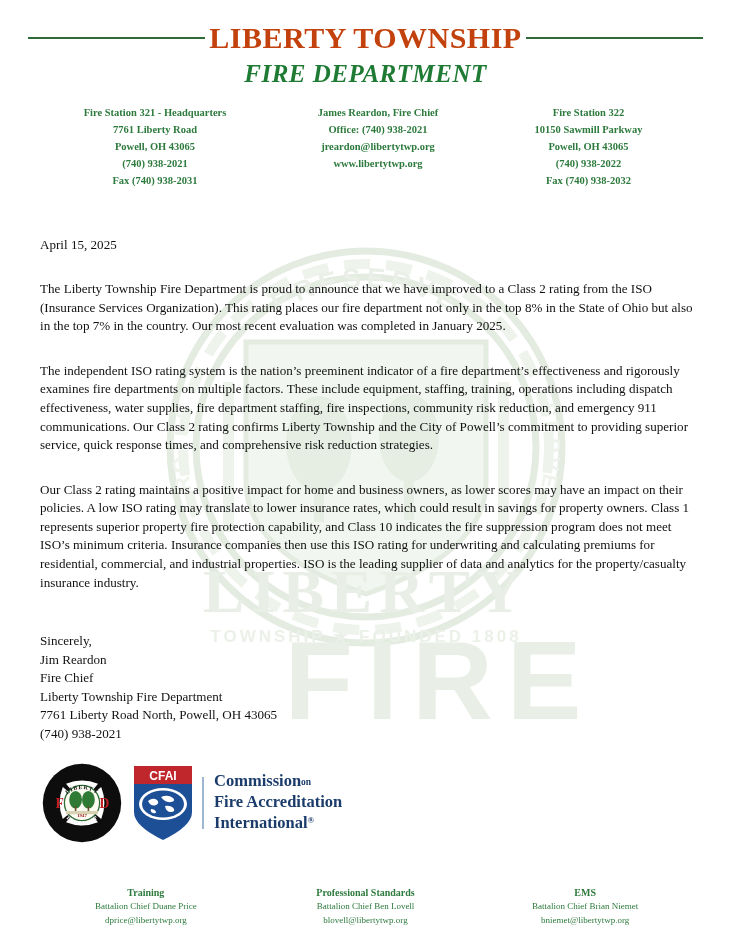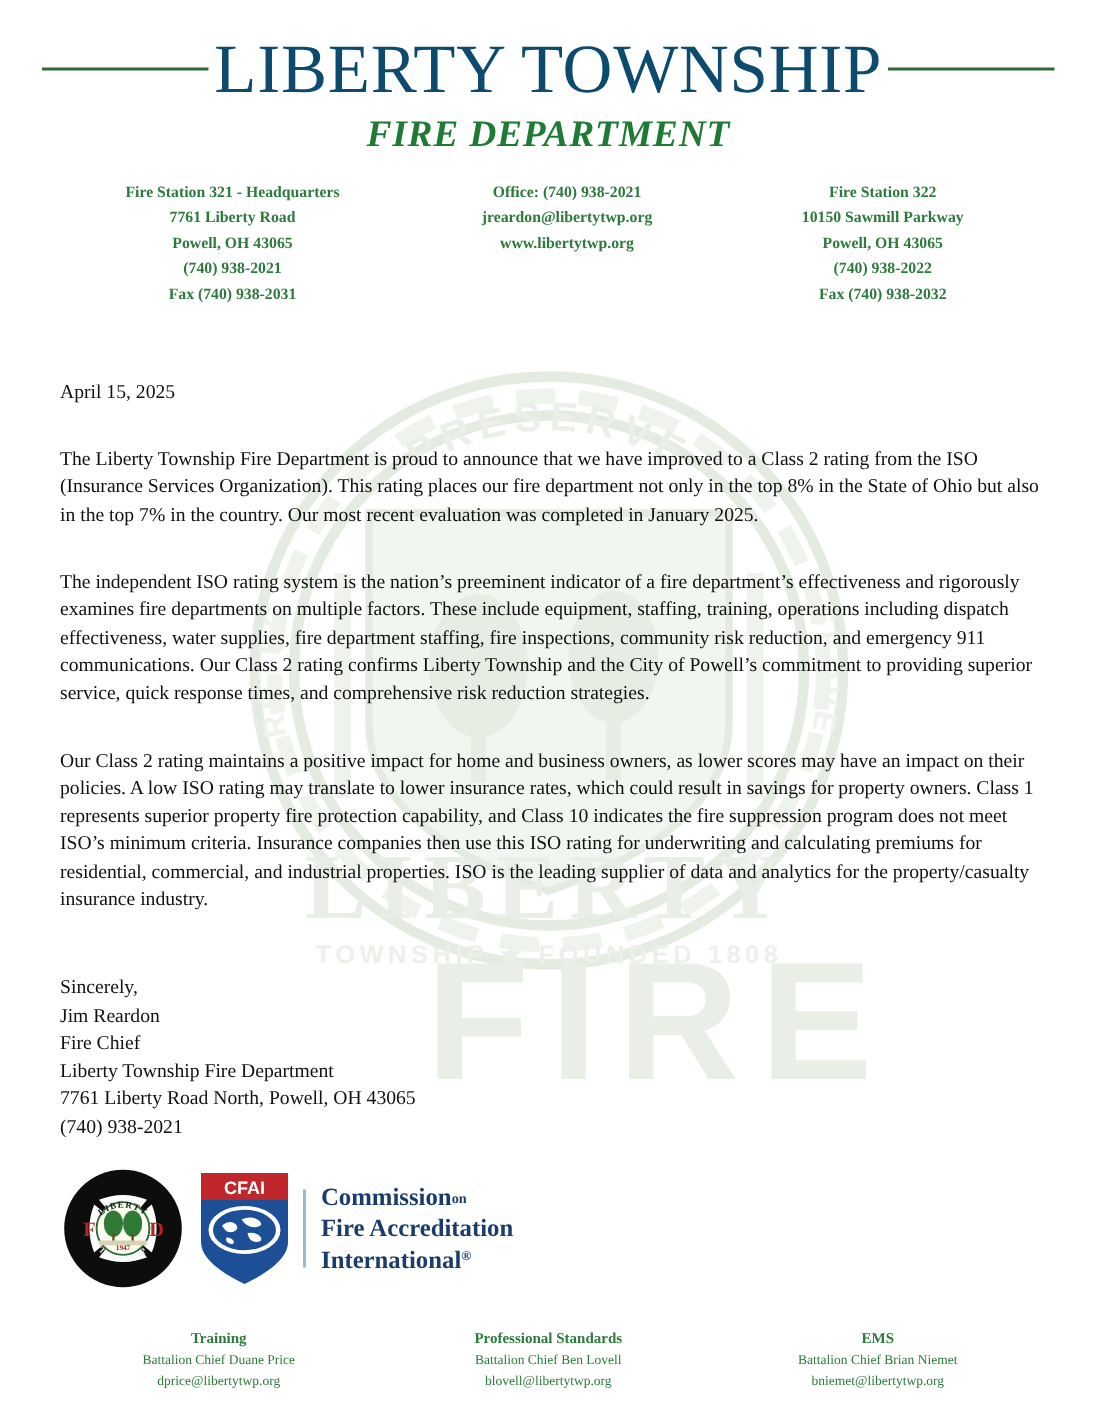--- a/index.html
+++ b/index.html
@@ -64,24 +64,24 @@
     padding: 0 28px;
   }
   .title-rule {
     flex: 1 1 auto;
     height: 2px;
     background: #2e6b36;
     min-width: 20px;
   }
   .org-title {
     font-family: "Liberation Serif", "DejaVu Serif", serif;
-    font-weight: normal;
-    font-size: 46px;
+    font-weight: bold;
+    font-size: 30px;
     letter-spacing: 0.5px;
-    color: #0c4a6e;
+    color: #c2410c;
     padding: 0 4px;
     white-space: nowrap;
     line-height: 1.05;
   }
   .dept-title {
     text-align: center;
     font-family: "Liberation Serif", "DejaVu Serif", serif;
     font-weight: bold;
     font-size: 25px;
     color: #1f7a34;
@@ -249,20 +249,21 @@
 
   <div id="contacts">
     <div class="col left">
       <div class="line">Fire Station 321 - Headquarters</div>
       <div class="line">7761 Liberty Road</div>
       <div class="line">Powell, OH  43065</div>
       <div class="line">(740) 938-2021</div>
       <div class="line">Fax (740) 938-2031</div>
     </div>
     <div class="col mid">
+      <div class="line">James Reardon, Fire Chief</div>
       <div class="line">Office: (740) 938-2021</div>
       <div class="line">jreardon@libertytwp.org</div>
       <div class="line">www.libertytwp.org</div>
     </div>
     <div class="col right">
       <div class="line">Fire Station 322</div>
       <div class="line">10150 Sawmill Parkway</div>
       <div class="line">Powell, OH  43065</div>
       <div class="line">(740) 938-2022</div>
       <div class="line">Fax (740) 938-2032</div>

